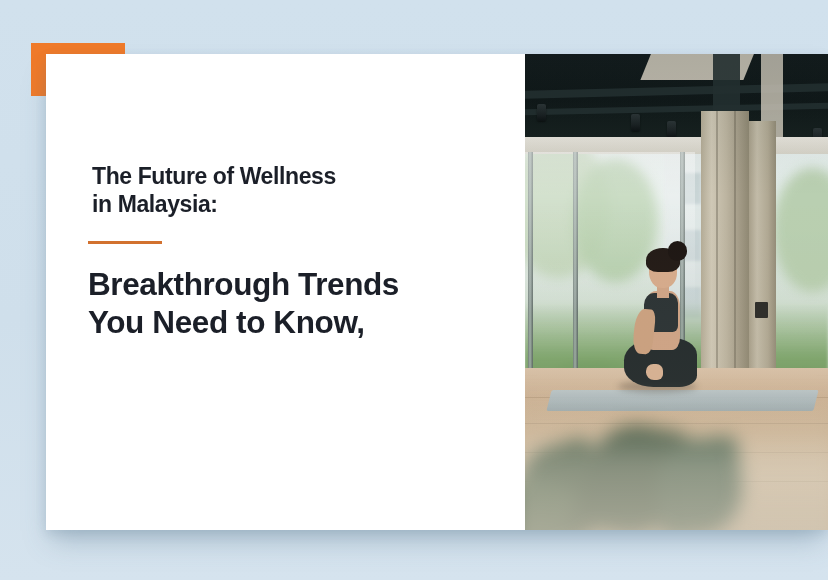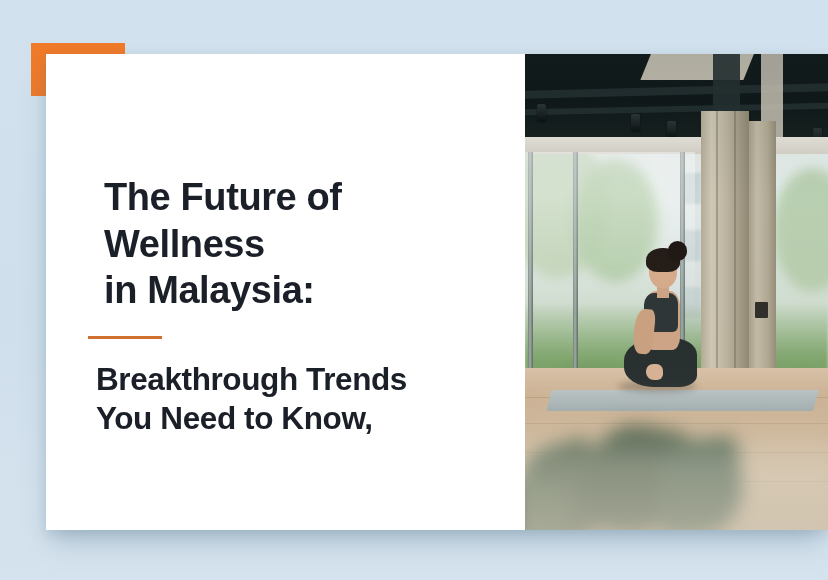--- a/index.html
+++ b/index.html
@@ -74,39 +74,39 @@
   }
 
   .title-stack {
     position: absolute;
     left: 42px;
     top: 104px;
     right: 24px;
   }
 
   .headline {
-    margin: 16px;
-    font-size: 38px;
+    margin: 4px;
+    font-size: 23px;
     line-height: 1.23;
     font-weight: bold;
     letter-spacing: -0.4px;
     color: #1b1f28;
     white-space: pre-line;
   }
 
   .rule {
     width: 74px;
     height: 3px;
     background: #d2712f;
     margin: 22px 0 21px 0;
     border: 0;
   }
 
   .subhead {
-    margin: 8px;
+    margin: 0;
     font-size: 31.5px;
     line-height: 1.23;
     font-weight: bold;
     letter-spacing: -0.4px;
     color: #1b1f28;
     white-space: pre-line;
   }
 
   .date-line {
     margin: 2px 0 0 0;

